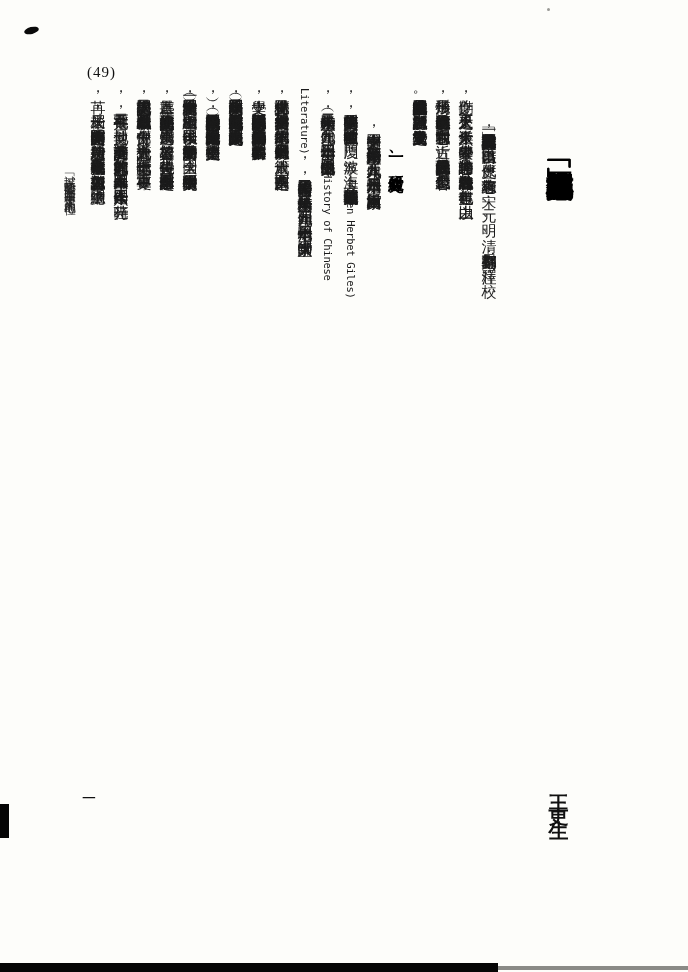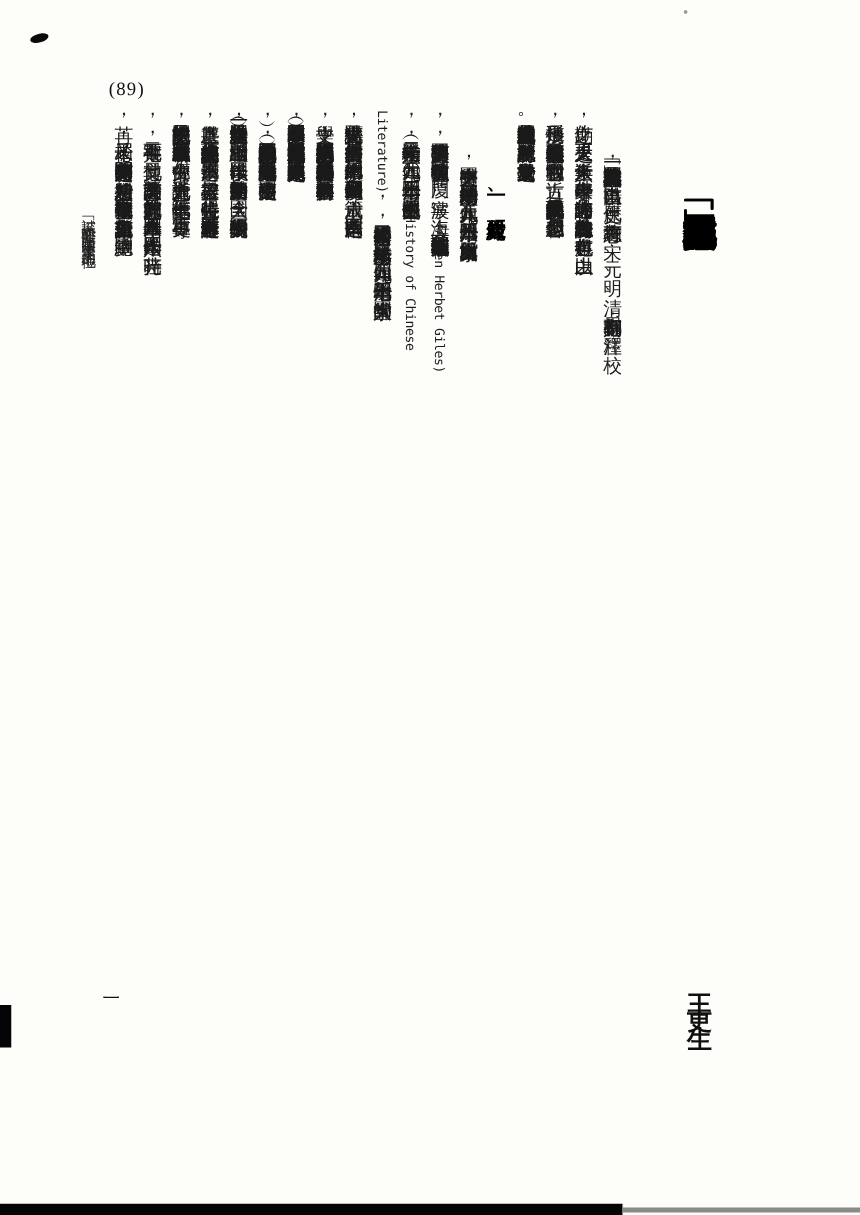--- a/index.html
+++ b/index.html
@@ -58,21 +58,21 @@
   .speck-2 { position:absolute; left:547px; top:8px; width:3px; height:3px; background:#9a9a96; border-radius:50%; }
 </style>
 </head>
 <body>
 
 <div class="page">
 
   <div class="speck-1"></div>
   <div class="speck-2"></div>
 
-  <div class="pageno-top">(89)</div>
+  <div class="pageno-top">(49)</div>
 
   <div class="main-title vtext">試探「文心雕龍」在「中國文學史」上的地位</div>
 
   <div class="author vtext">王更生</div>
 
   <div class="body-cols vtext">
     <p class="indent2"><span>「文心雕龍」是我國重要的一部文論寶典，自隋書以下，歷代史、志均有著錄，宋、元、明、清、累朝都有翻刻；注釋、校</span></p>
     <p><span>勘之作，更是大不乏人；近六十多年來，中外學者專家，考論評述它的作品，在海內外着名雜誌上發表的，也年有數起，由以上</span></p>
     <p><span>幾種情形，已足以透視「文心雕龍」的學術價值，和它對我國中古、近古、以及現代文學批評界的鉅大影響力。但是我們不容忽</span></p>
     <p><span>視的是它在中國文學史家就通史的觀點上所處的地位。所以筆者願就此加以探討，並求敎於治文學史之學者。</span></p>

